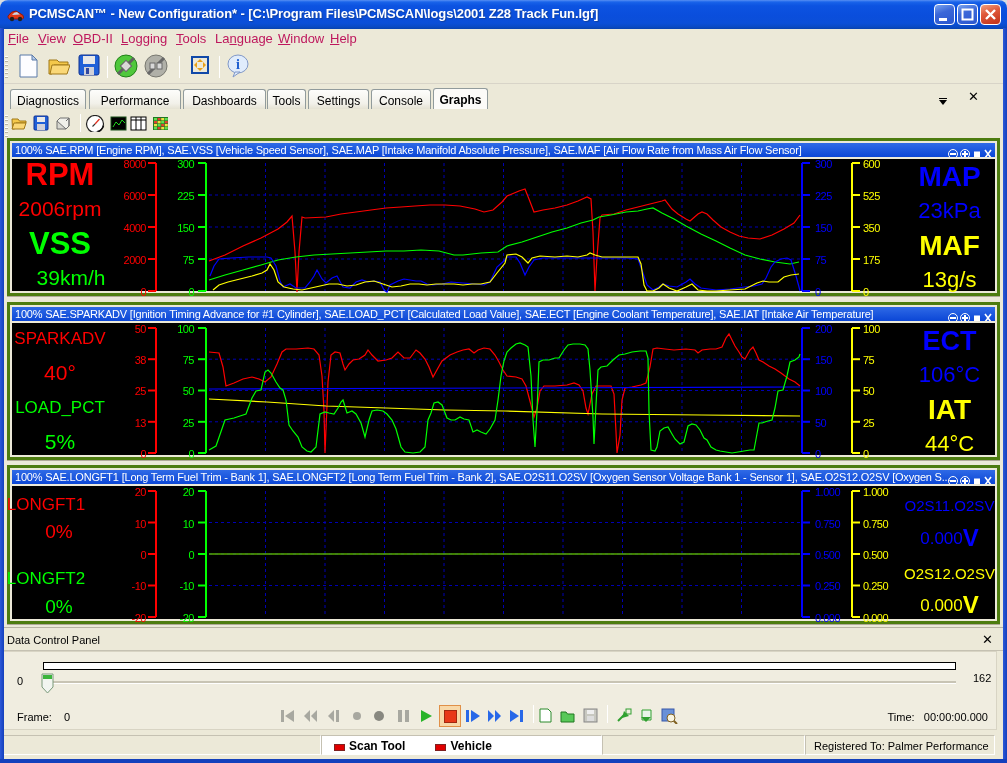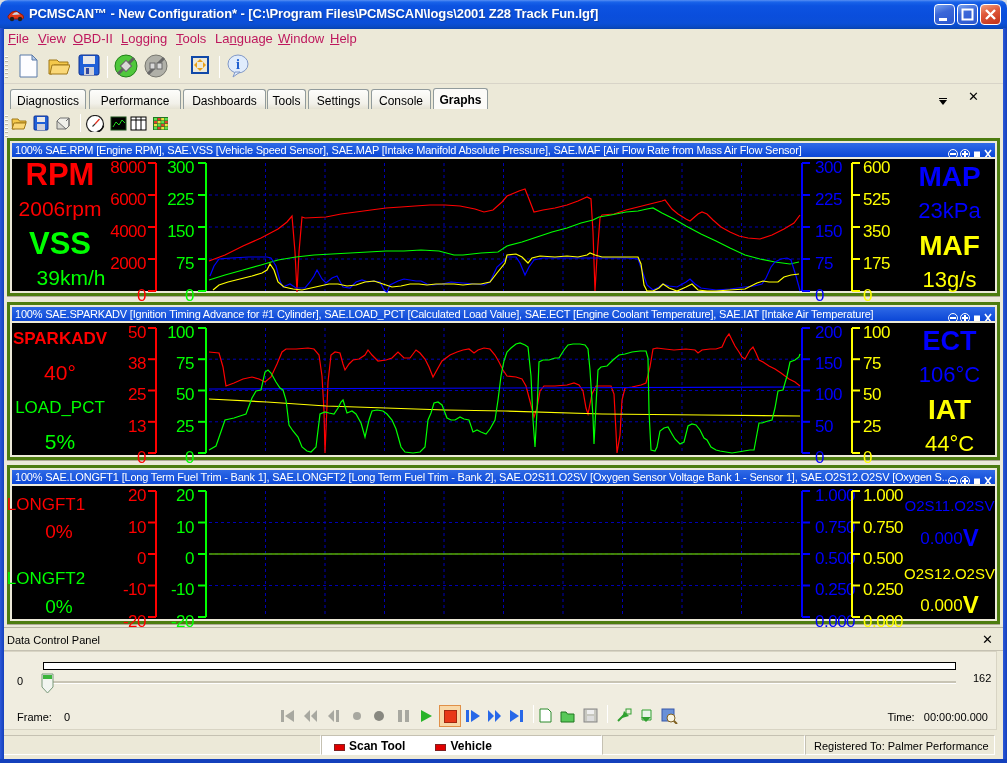--- a/index.html
+++ b/index.html
@@ -22,21 +22,21 @@
 .tabline{position:absolute;left:0;top:25px;width:1003px;height:1px;background:#919b9c}
 #tabsel{background:#fcfbf8;font-weight:700;height:21px;top:3px;z-index:3}
 #toolbar2{position:absolute;left:0;top:110px;width:1003px;height:28px;background:#ece9d8}
 #workarea{position:absolute;left:0;top:138px;width:1003px;height:489px;background:#ece9d8}
 .panel{position:absolute;left:7px;width:993px;background:#ece9d8;border:3px solid #4d7c0f;box-shadow:0 1px 0 #b0aa98}
 .ptitle{position:absolute;left:2px;right:2px;top:2px;height:14px;background:linear-gradient(#2f6ae6,#0b46d6);overflow:hidden;white-space:nowrap}
 .ptxt{position:absolute;left:3px;top:1px;color:#fff;font-size:11px;letter-spacing:-0.2px}
 .pbtns{position:absolute;right:3px;top:2px}
 .pblack{position:absolute;left:2px;right:2px;top:18px;bottom:2px;background:#000}
 .plab{position:absolute;text-align:center;display:flex;align-items:center;justify-content:center;line-height:1}
-.anum{position:absolute;font-size:17px;letter-spacing:-0.5px}
+.anum{position:absolute;font-size:11px;letter-spacing:-0.5px}
 .pgfx{position:absolute;left:0;top:0}
 #dcp{position:absolute;left:0;top:627px;width:1003px;height:105px;background:#ece9d8;border-top:1px solid #b8b4a4}
 #dcphead{position:absolute;left:0;top:1px;width:1003px;height:22px;border-bottom:1px solid #c5c1b2;font-size:11px;color:#000}
 #dcpbody{position:absolute;left:2px;top:23px;width:995px;height:79px;background:#f0ede0;border:1px solid #d8d4c4}
 #pbar{position:absolute;left:40px;top:10px;width:913px;height:8px;background:#fff;border:1px solid #000}
 #strack{position:absolute;left:40px;top:29px;width:913px;height:3px;background:#c8c4b4;border-bottom:1px solid #fff}
 #sthumb{position:absolute;left:38px;top:21px;width:11px;height:21px}
 #framerow{position:absolute;left:0;top:48px;width:995px;height:28px}
 #statusbar{position:absolute;left:0;top:732px;width:1003px;height:27px;background:#ece9d8;font-size:11px}
 .sbcell{position:absolute;top:3px;height:20px;border:1px solid #c5c1b2;border-right-color:#fff;border-bottom-color:#fff}
@@ -276,21 +276,21 @@
             <circle cx="5" cy="5" r="4.5" fill="none" stroke="#fff"></circle>
             <rect x="2" y="4" width="6" height="2" fill="#fff"></rect>
             <circle cx="17" cy="5" r="4.5" fill="none" stroke="#fff"></circle>
             <rect x="14" y="4" width="6" height="2" fill="#fff"></rect>
             <rect x="16" y="2" width="2" height="6" fill="#fff"></rect>
             <rect x="26" y="2.5" width="6" height="6" fill="#fff"></rect>
             <path d="M37 1 L43 9 M43 1 L37 9" stroke="#fff" stroke-width="1.6"></path>
           </svg></span>
       </div>
 <div class="pblack">
-<div class="plab" style="left:0px;width:96px;top:-2px;height:34px;color:#ff0000;font-size:17px;font-weight:700">SPARKADV</div>
+<div class="plab" style="left:0px;width:96px;top:-2px;height:34px;color:#ff0000;font-size:17px;font-weight:400">SPARKADV</div>
 <div class="plab" style="left:0px;width:96px;top:32px;height:34px;color:#ff0000;font-size:21px;font-weight:400">40°</div>
 <div class="plab" style="left:0px;width:96px;top:67px;height:34px;color:#00ff00;font-size:17px;font-weight:400">LOAD_PCT</div>
 <div class="plab" style="left:0px;width:96px;top:101px;height:34px;color:#00ff00;font-size:21px;font-weight:400">5%</div>
 <div class="plab" style="left:875px;width:125px;top:1px;height:34px;color:#0000ff;font-size:27px;font-weight:700">ECT</div>
 <div class="plab" style="left:875px;width:125px;top:35px;height:34px;color:#0000ff;font-size:22px;font-weight:400">106°C</div>
 <div class="plab" style="left:875px;width:125px;top:70px;height:34px;color:#ffff00;font-size:28px;font-weight:700">IAT</div>
 <div class="plab" style="left:875px;width:125px;top:104px;height:34px;color:#ffff00;font-size:22px;font-weight:400">44°C</div>
 <span class="anum" style="left:98px;width:36px;text-align:right;top:0px;color:#ff0000">50</span>
 <span class="anum" style="left:145px;width:37px;text-align:right;top:0px;color:#00ff00">100</span>
 <span class="anum" style="left:803px;width:40px;text-align:left;top:0px;color:#0000ff">200</span>

